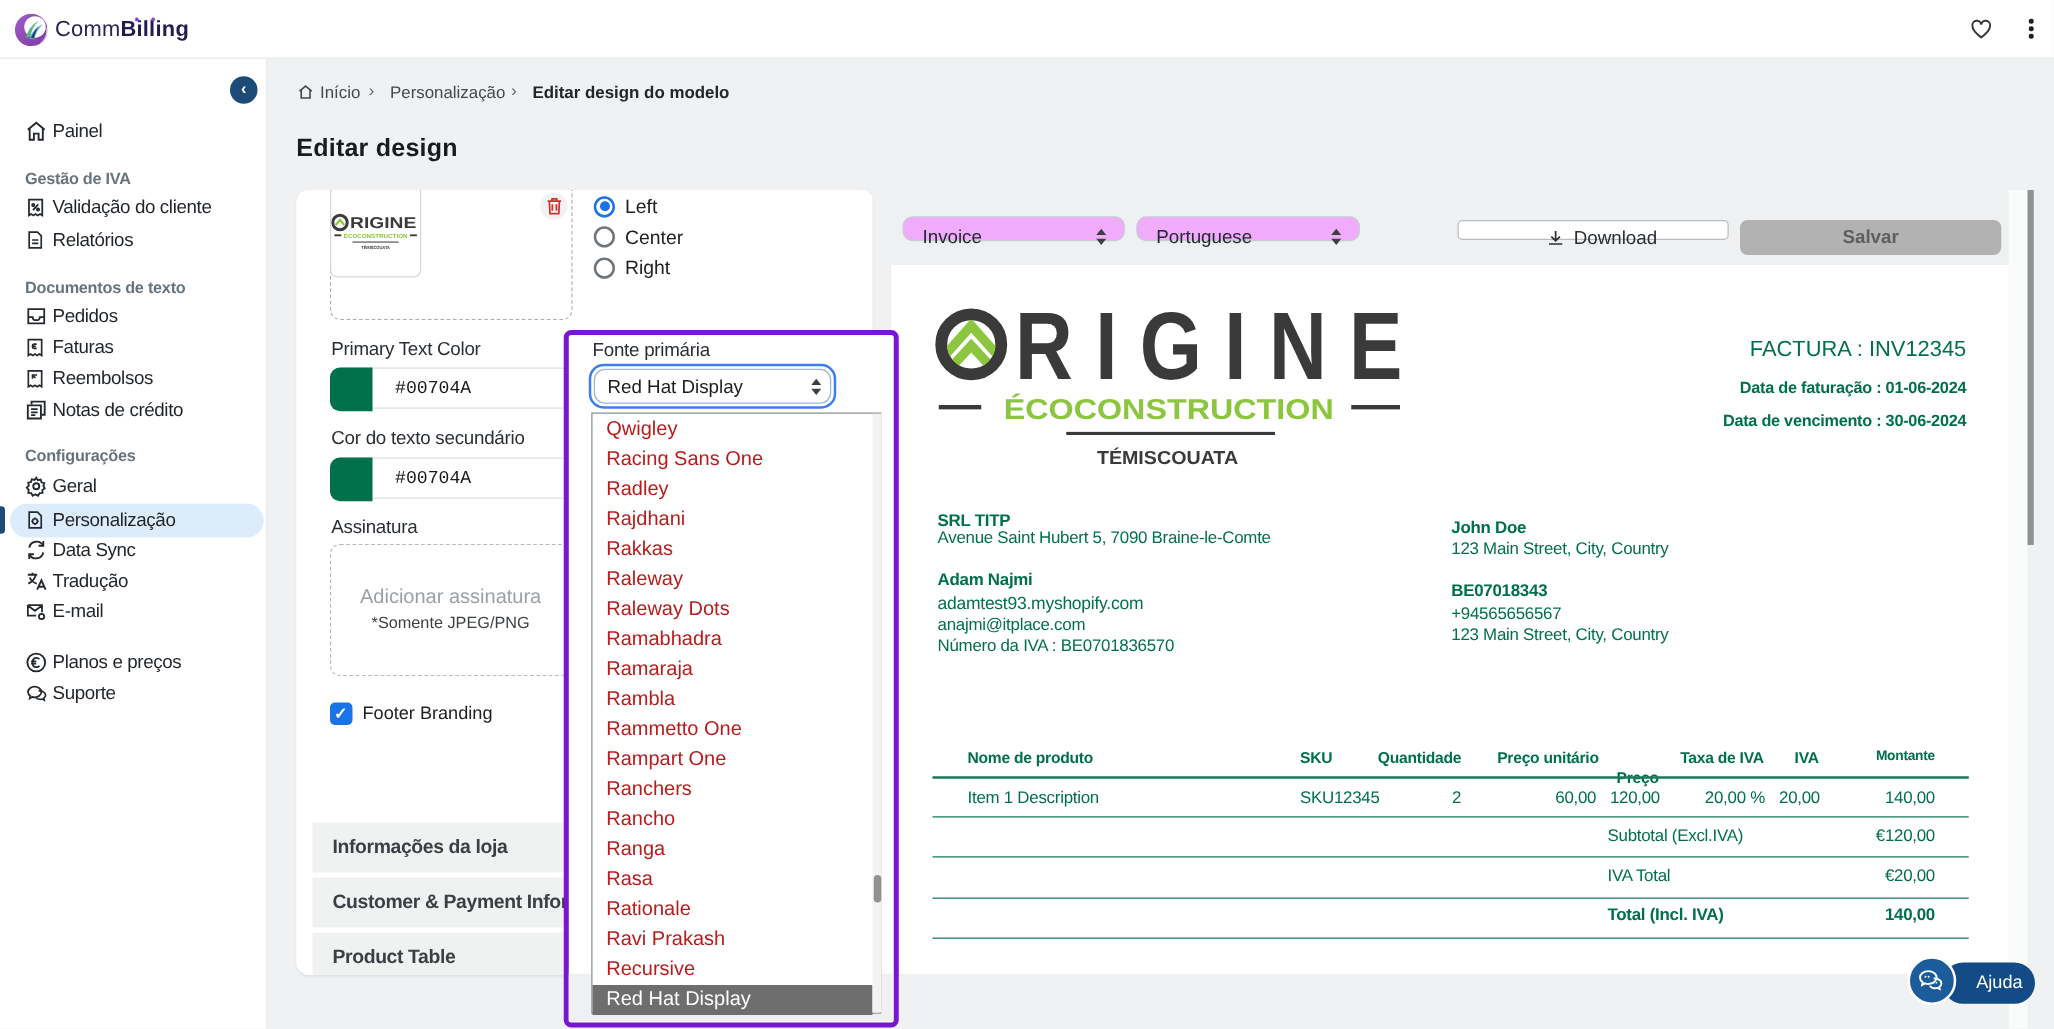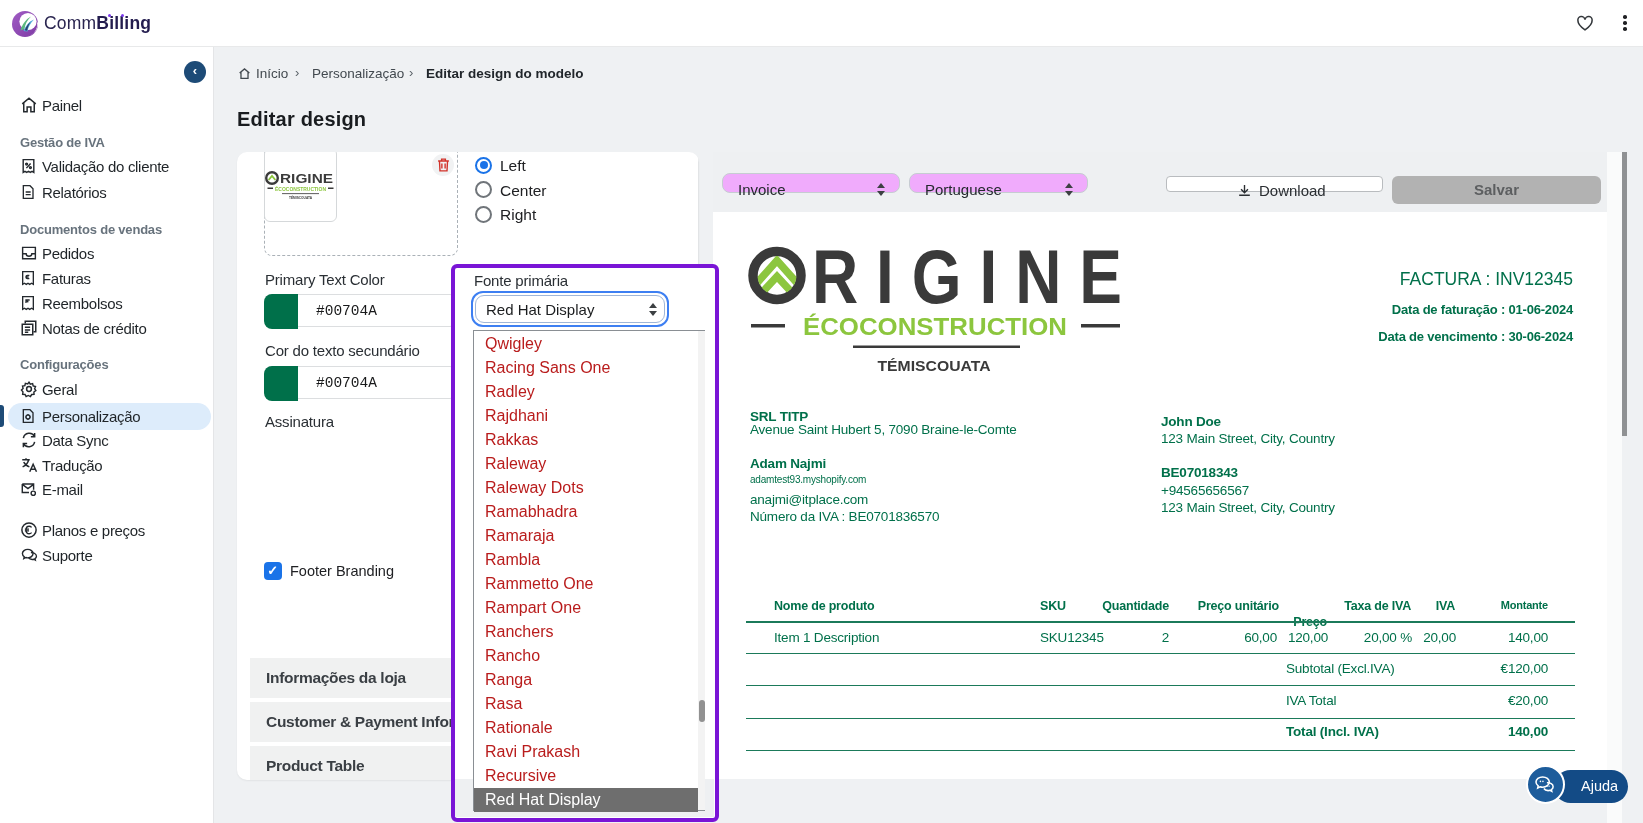--- a/index.html
+++ b/index.html
@@ -141,21 +141,21 @@
       </svg>
     <span class="t">Validação do cliente</span>
   </div>
   <div class="navitem" style="top:133px;">
     <svg width="16" height="18" viewBox="0 0 24 24" fill="none" stroke="#24292e" stroke-width="2">
         <path d="M5 2.5 H15 L19.5 7 V21.5 H5 Z"></path>
         <path d="M8.5 12 H16 M8.5 16 H16"></path>
       </svg>
     <span class="t">Relatórios</span>
   </div>
-  <div class="navhead" style="top:175px;">Documentos de vendas</div>
+  <div class="navhead" style="top:175px;">Documentos de texto</div>
   <div class="navitem" style="top:194px;">
     <svg width="18" height="17" viewBox="0 0 24 24" fill="none" stroke="#24292e" stroke-width="2">
         <path d="M3 4 H21 V20 H3 Z M3 13 H8 C8 15.5 10 16.5 12 16.5 C14 16.5 16 15.5 16 13 H21"></path>
       </svg>
     <span class="t">Pedidos</span>
   </div>
   <div class="navitem" style="top:219px;">
     <svg width="16" height="18" viewBox="0 0 24 24" fill="none" stroke="#24292e" stroke-width="2">
         <path d="M4 2.5 H20 V21.5 L17.3 19.8 L14.6 21.5 L12 19.8 L9.4 21.5 L6.7 19.8 L4 21.5 Z"></path>
         <path d="M14 8 H11 C9.5 8 9 9.2 9 10.5 C9 11.8 9.5 13 11 13 H14 M8 10.5 H13"></path>
@@ -277,20 +277,24 @@
   <div class="colorinput" style="top:142px;">
       <div class="sw"></div>
       <div class="val">#00704A</div>
     </div>
   <div class="fieldlabel" style="left:28px; top:190px;">Cor do texto secundário</div>
   <div class="colorinput" style="top:214px;">
       <div class="sw"></div>
       <div class="val">#00704A</div>
     </div>
   <div class="fieldlabel" style="left:28px; top:261px;">Assinatura</div>
+  <div class="sigbox">
+      <div class="l1">Adicionar assinatura</div>
+      <div class="l2">*Somente JPEG/PNG</div>
+    </div>
   <div class="checkbox">✓</div>
   <div class="cblabel">Footer Branding</div>
   <div style="position:absolute; right:0; top:0; width:1px; height:628px; background:#e2e4e6;"></div>
 
   <div class="secbar" style="top:506px;">
       <span>Informações da loja</span>
     </div>
   <div class="secbar" style="top:550px;">
       <span>Customer &amp; Payment Information</span>
     </div>
@@ -345,21 +349,21 @@
     <text x="131.5" y="129" font-size="15" font-weight="700" fill="#3a3a3a" textLength="113" lengthAdjust="spacingAndGlyphs">TÉMISCOUATA</text>
   </svg>
 
   <div class="inv" style="right:34px; top:57px; font-size:17.5px; letter-spacing:0; text-align:right;">FACTURA : INV12345</div>
   <div class="inv b" style="right:34px; top:90px; font-size:13px; text-align:center;">Data de faturação : 01-06-2024</div>
   <div class="inv b" style="right:34px; top:117px; font-size:13px; text-align:right;">Data de vencimento : 30-06-2024</div>
 
   <div class="inv b" style="left:37px; top:197px; font-size:13.5px;">SRL TITP</div>
   <div class="inv" style="left:37px; top:210px; font-size:13.5px;">Avenue Saint Hubert 5, 7090 Braine-le-Comte</div>
   <div class="inv b" style="left:37px; top:244px; font-size:13.5px;">Adam Najmi</div>
-  <div class="inv" style="left:37px; top:262px; font-size:10px;">adamtest93.myshopify.com</div>
+  <div class="inv" style="left:37px; top:262px; font-size:14px;">adamtest93.myshopify.com</div>
   <div class="inv" style="left:37px; top:280px; font-size:13.5px;">anajmi@itplace.com</div>
   <div class="inv" style="left:37px; top:297px; font-size:13.5px;">Número da IVA : BE0701836570</div>
   <div class="inv b" style="left:448px; top:202px; font-size:13.5px;">John Doe</div>
   <div class="inv" style="left:448px; top:219px; font-size:13.5px;">123 Main Street, City, Country</div>
   <div class="inv b" style="left:448px; top:253px; font-size:13.5px;">BE07018343</div>
   <div class="inv" style="left:448px; top:271px; font-size:13.5px;">+94565656567</div>
   <div class="inv" style="left:448px; top:288px; font-size:13.5px;">123 Main Street, City, Country</div>
 
   <div class="inv b" style="left:61px; top:387px; font-size:12.5px;">Nome de produto</div>
   <div class="inv b" style="left:327px; top:387px; font-size:12.5px;">SKU</div>

